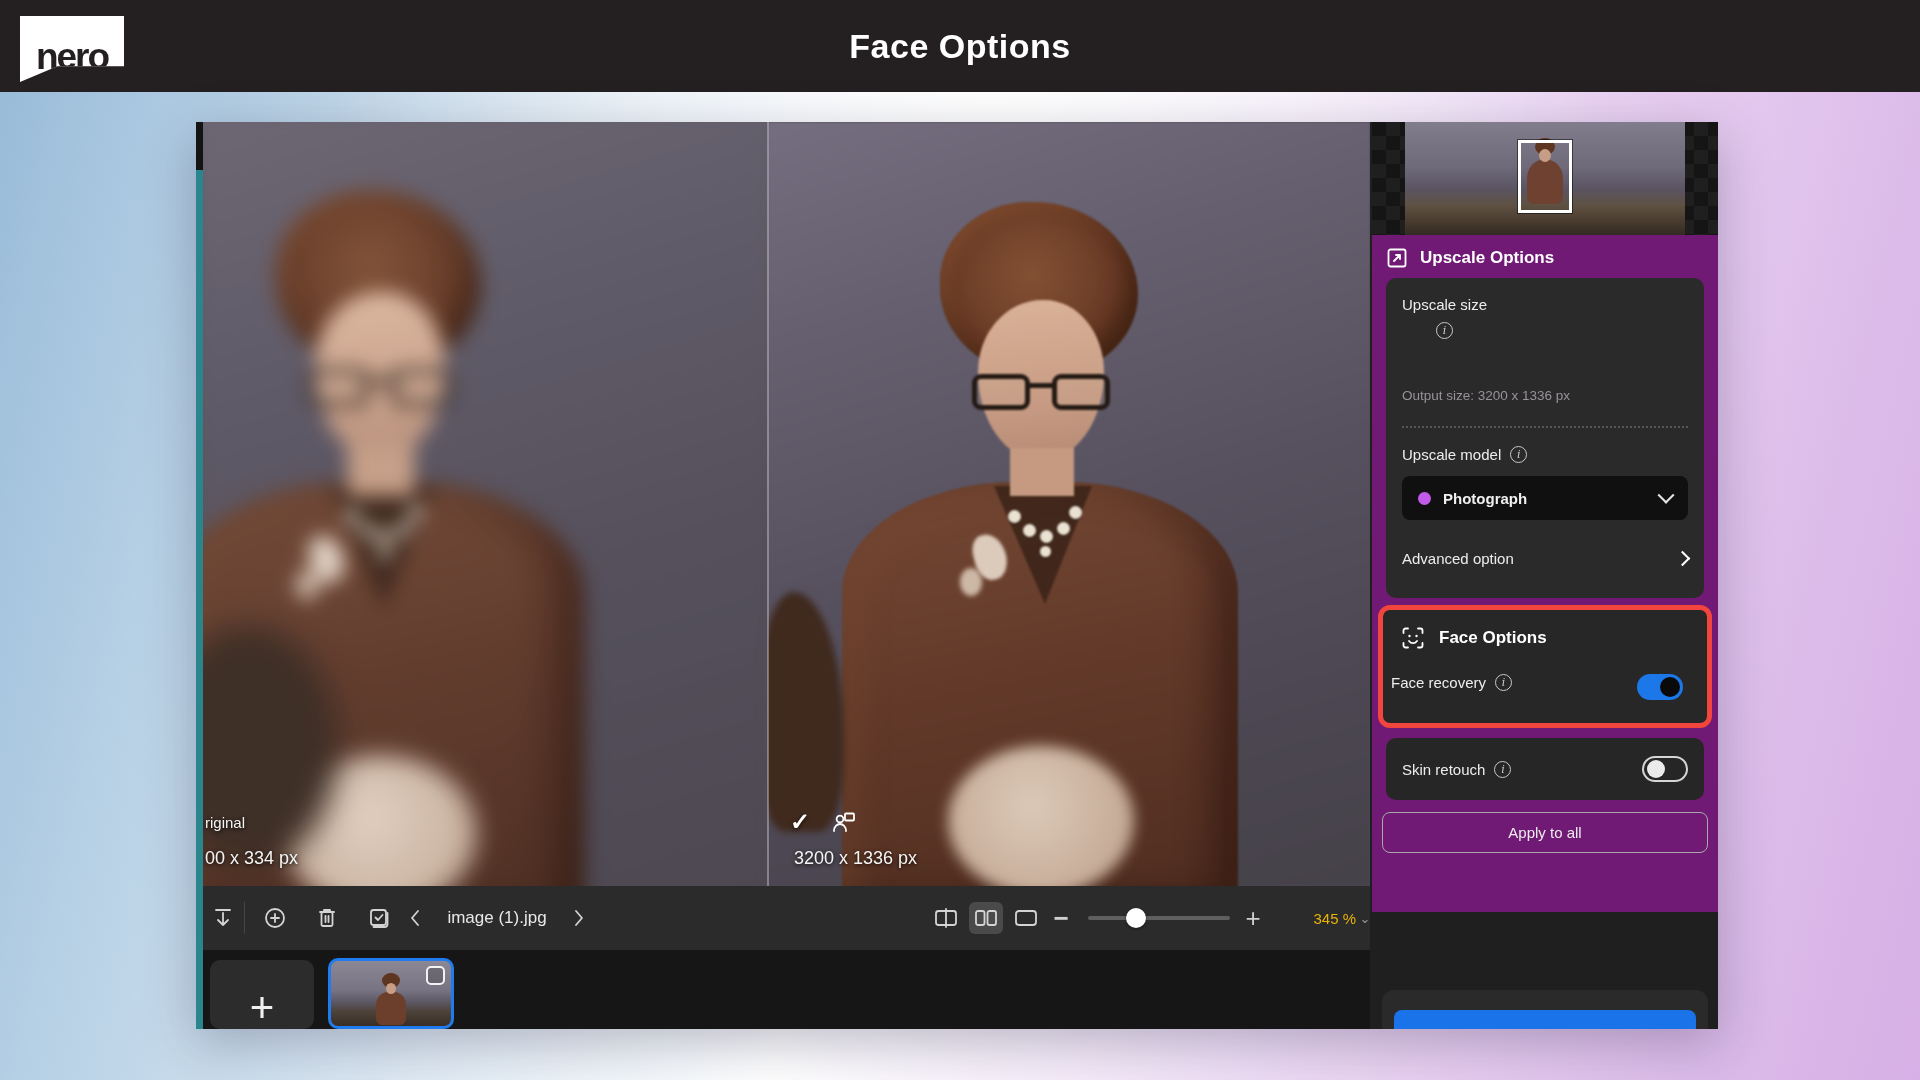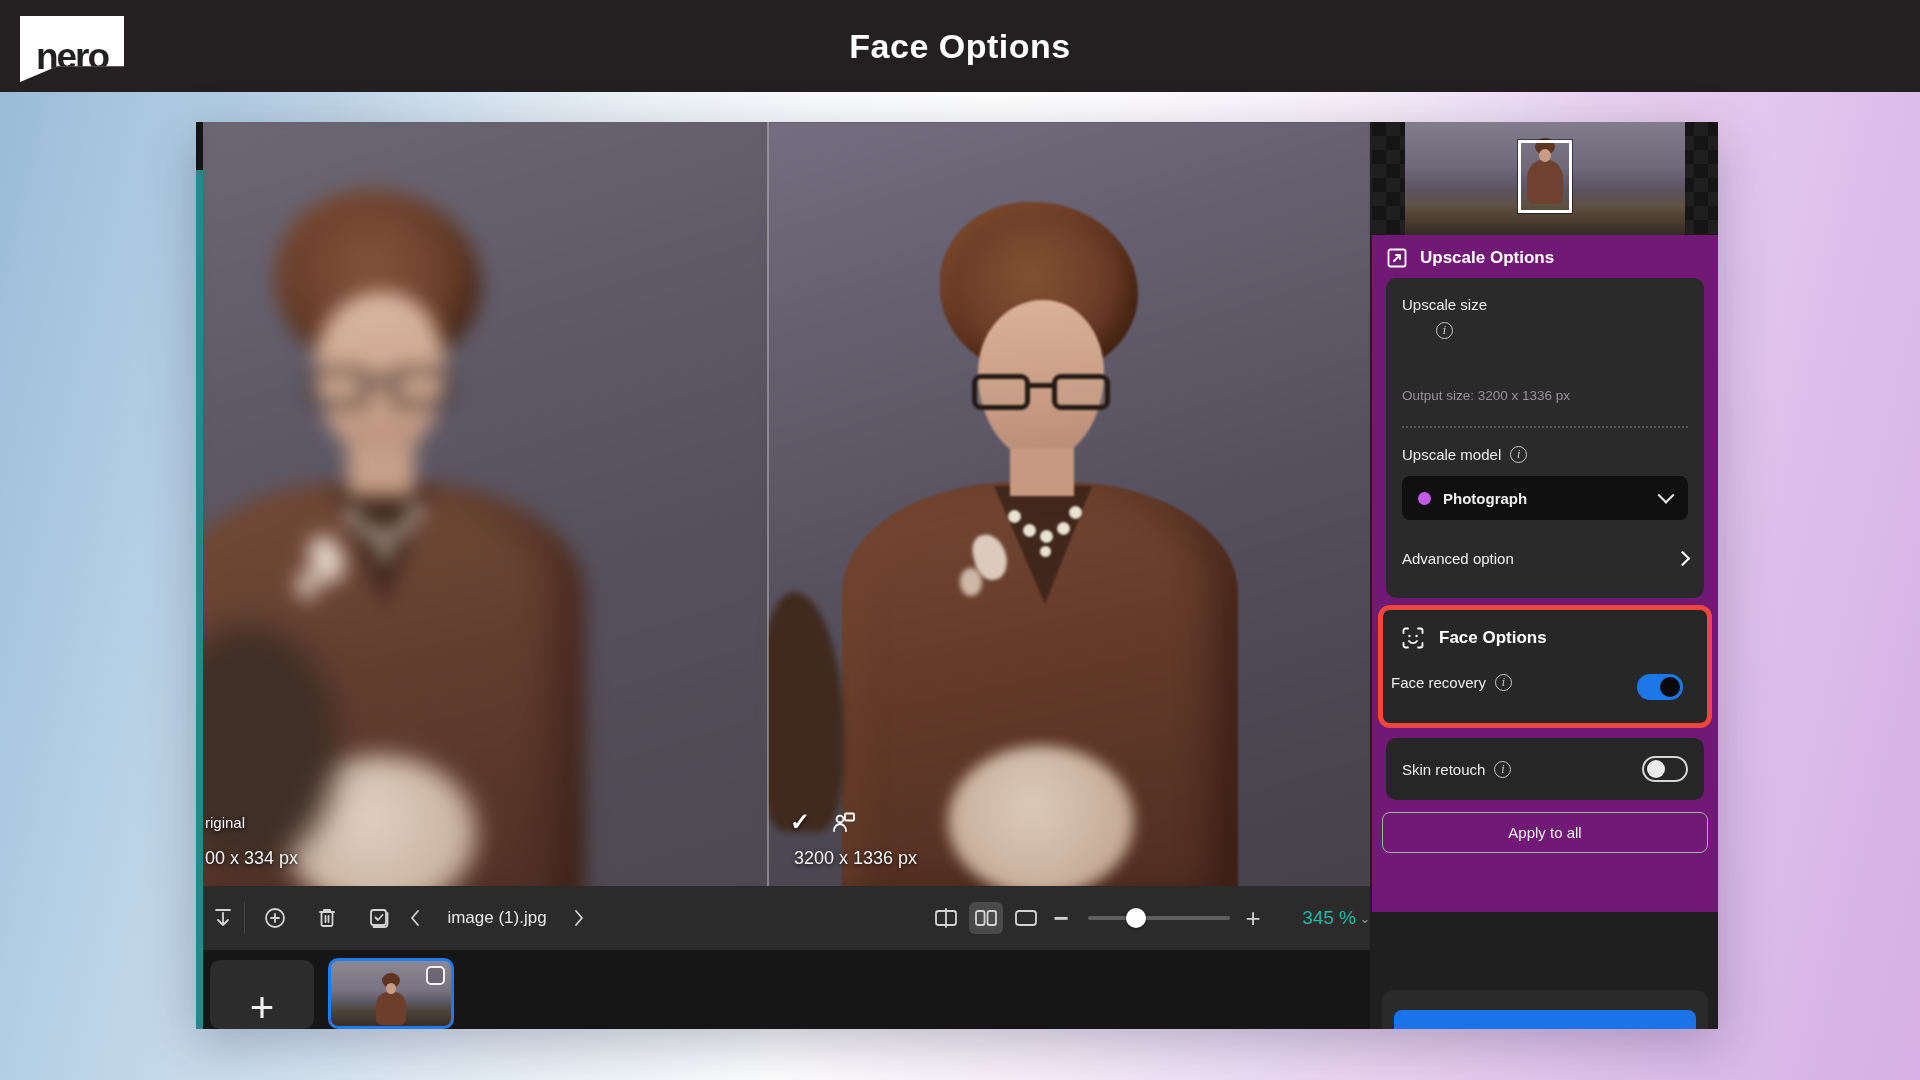--- a/index.html
+++ b/index.html
@@ -97,21 +97,21 @@
   .tb-prev { left:204px; width:30px; }
   .tb-filename { left:236px; width:130px; font-size:17px; color:#e8e8e8; }
   .tb-next { left:368px; width:30px; }
   .view-group { position:absolute; left:733px; top:13px; height:38px; display:flex; align-items:center; gap:6px; }
   .view-btn { width:34px; height:32px; display:flex; align-items:center; justify-content:center; border-radius:6px; cursor:pointer; }
   .view-btn.active { background:#4a4a4a; }
   .tb-minus { left:848px; width:34px; font-size:26px; font-weight:bold; color:#cfcfcf; }
   .slider { position:absolute; left:892px; top:30px; width:142px; height:4px; background:#5f5f5f; border-radius:2px; cursor:pointer; }
   .slider-knob { position:absolute; left:38px; top:-8px; width:20px; height:20px; border-radius:50%; background:#ffffff; box-shadow:0 1px 3px rgba(0,0,0,.5); }
   .tb-plus { left:1040px; width:34px; font-size:26px; color:#cfcfcf; }
-  .tb-zoomtext { left:1094px; width:66px; font-size:19px; color:#14b8a6; justify-content:flex-end; }
+  .tb-zoomtext { left:1094px; width:66px; font-size:15px; color:#eab308; justify-content:flex-end; }
   .tb-caret { left:1160px; width:18px; font-size:13px; color:#9a9a9a; }
 
   
   .thumbstrip { position:absolute; left:0; top:828px; width:1174px; height:79px; background:#161616; }
   .add-tile { position:absolute; left:14px; top:10px; width:104px; height:69px; background:#2c2c2c; border-radius:10px;
     display:flex; align-items:center; justify-content:center; cursor:pointer; }
   .add-tile span { color:#f0f0f0; font-size:42px; font-weight:300; line-height:40px; margin-top:26px; }
   .thumb { position:absolute; left:132px; top:8px; width:126px; height:71px; border:3px solid var(--thumb-border); border-radius:10px;
     overflow:hidden; cursor:pointer; background:#777; }
   .thumb-scene { position:absolute; inset:0;

